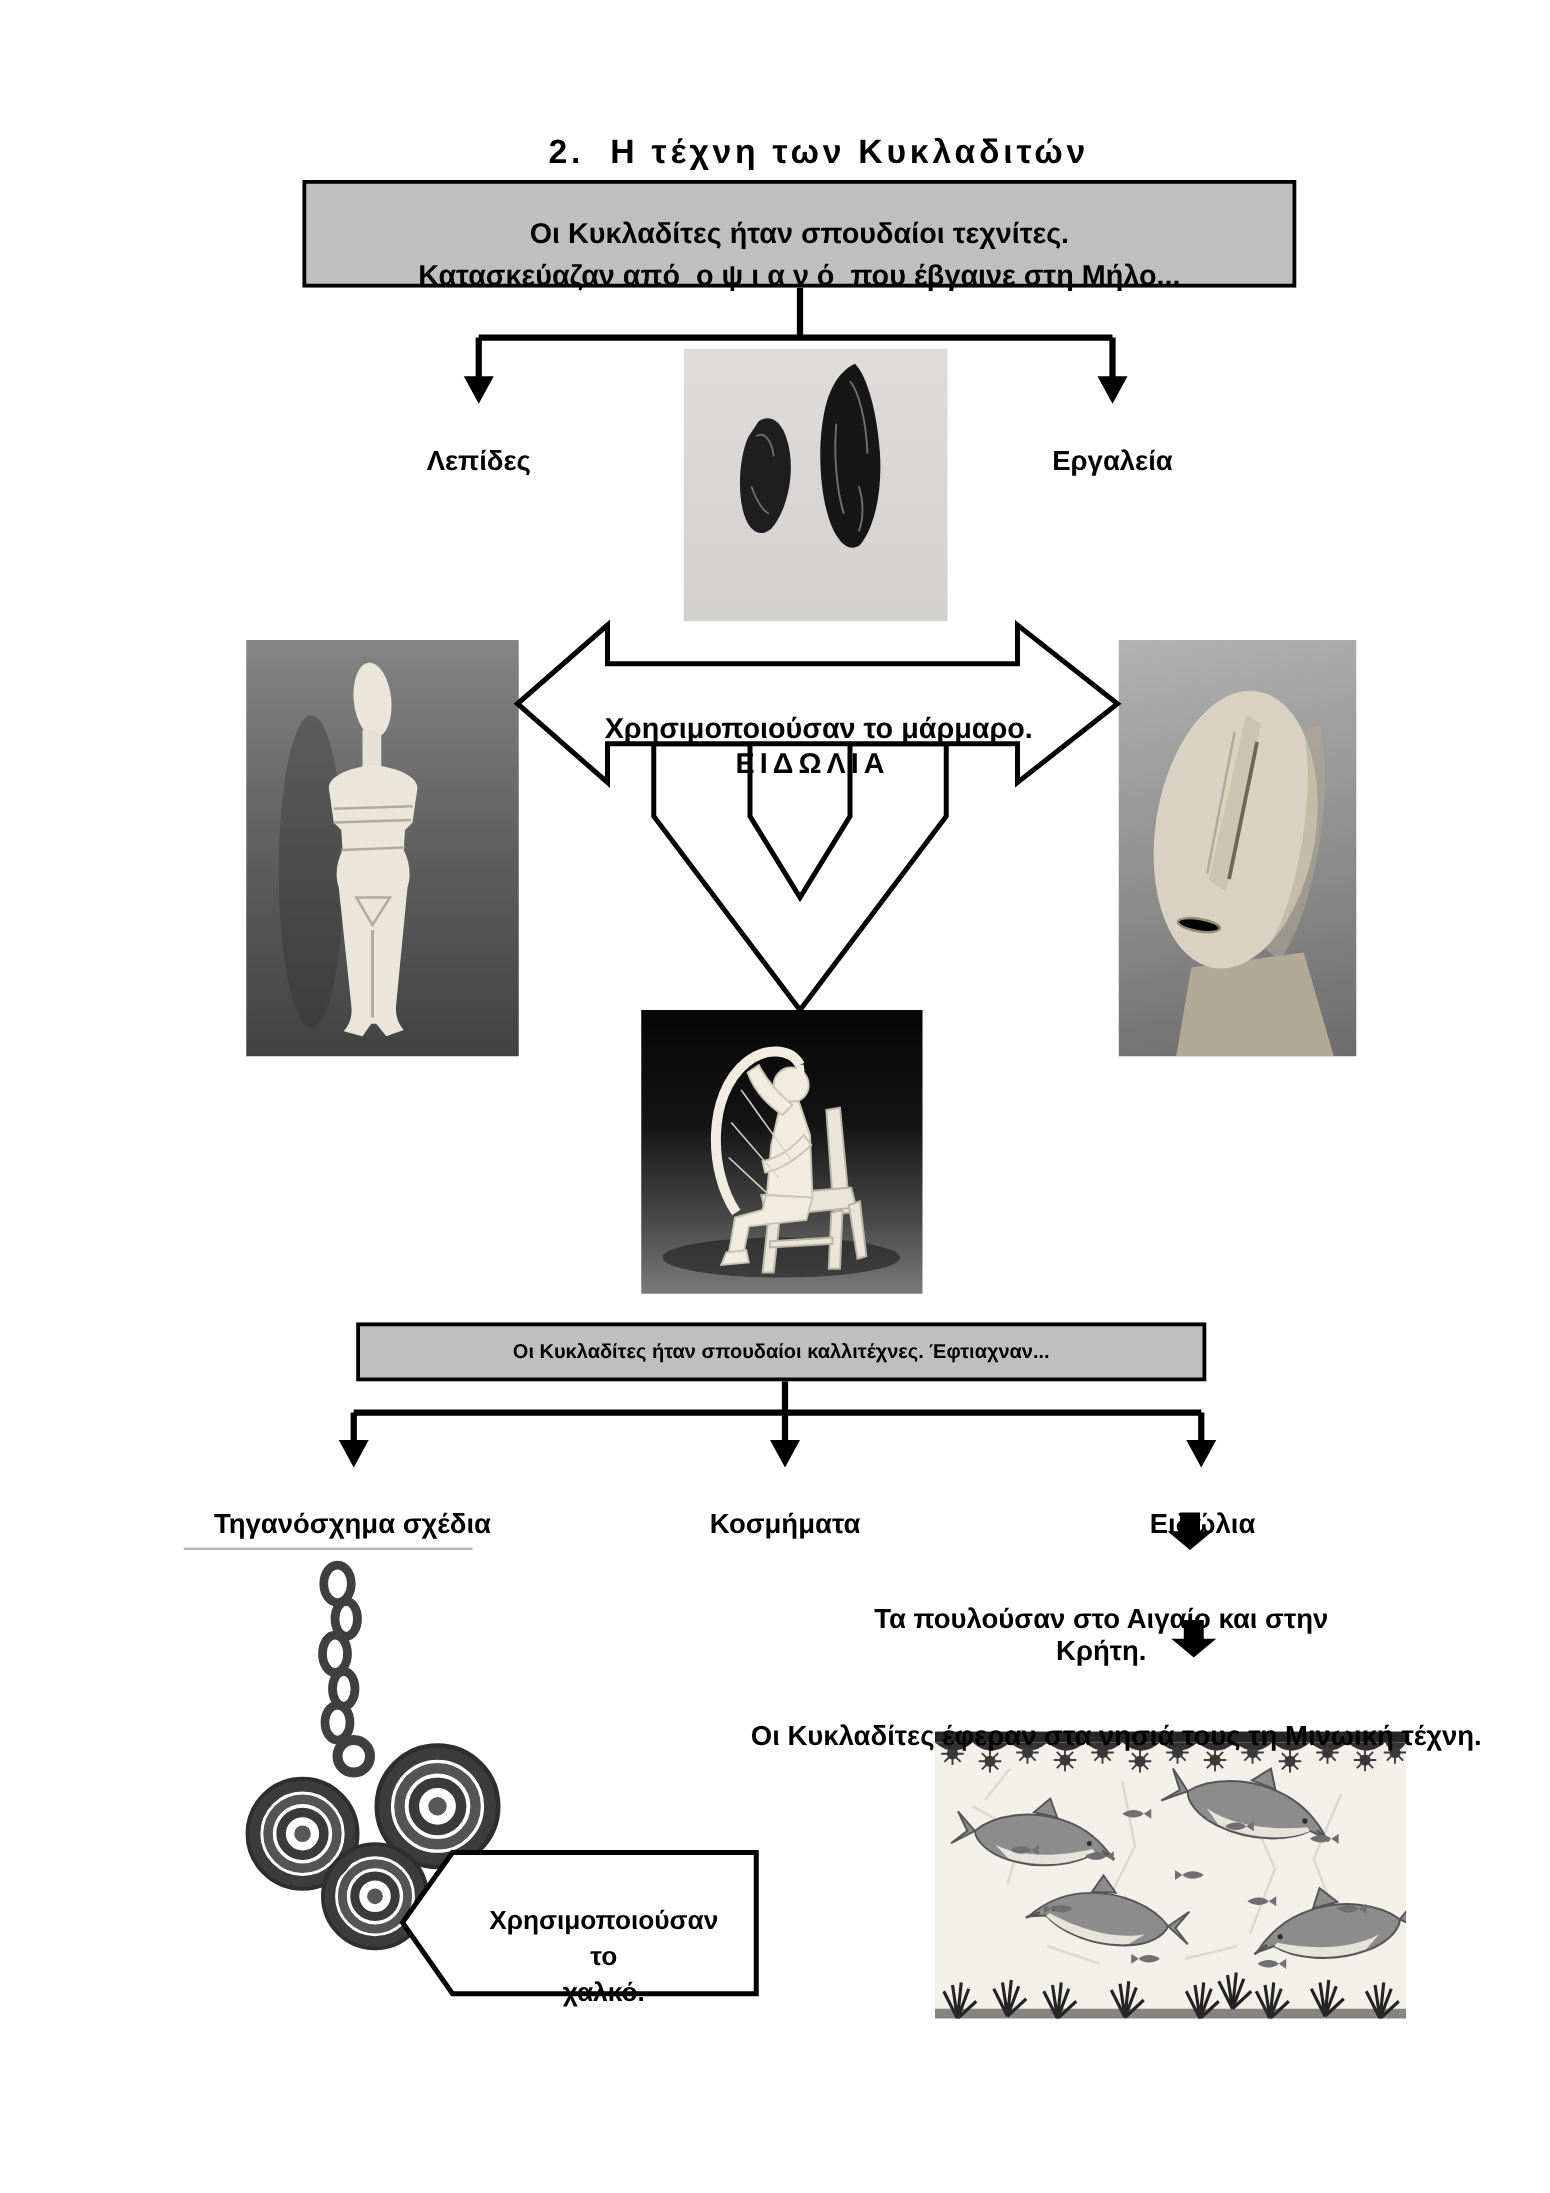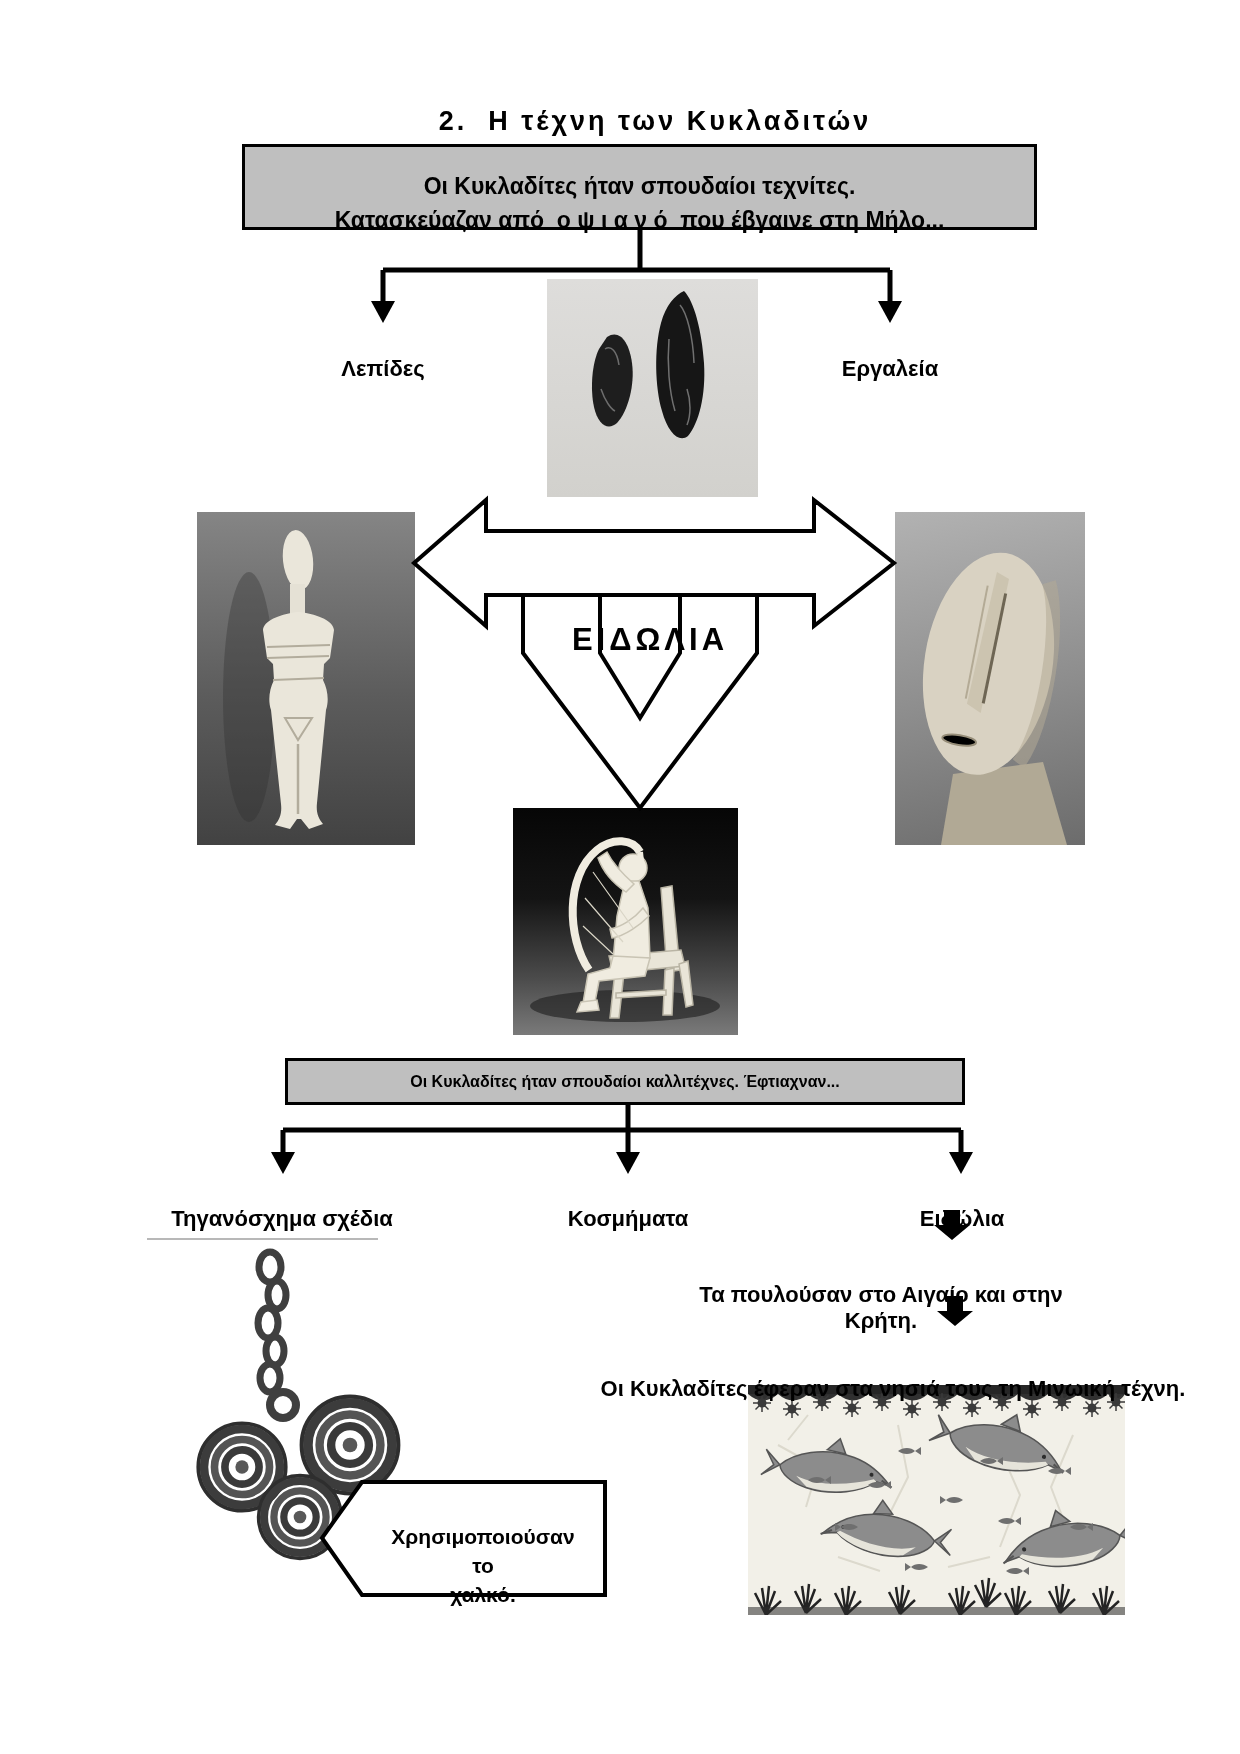--- a/index.html
+++ b/index.html
@@ -233,21 +233,22 @@
   <div class="lbl pre" style="left:155px;top:78px;width:1000px;font-size:27px;letter-spacing:3px;">2.  Η τέχνη των Κυκλαδιτών</div>
 
   <div class="box" style="left:242px;top:144px;width:795px;height:86px;font-size:23px;line-height:34px;padding-top:22px;">
     <div class="pre">Οι Κυκλαδίτες ήταν σπουδαίοι τεχνίτες.</div>
     <div class="pre">Κατασκεύαζαν από  ο ψ ι α ν ό  που έβγαινε στη Μήλο...</div>
   </div>
 
   <div class="lbl" style="left:283px;top:328px;width:200px;font-size:22px;">Λεπίδες</div>
   <div class="lbl" style="left:790px;top:328px;width:200px;font-size:22px;">Εργαλεία</div>
 
-  <div class="lbl" style="left:495px;top:594px;width:310px;font-size:31px;letter-spacing:4px;">ΕΙΔΩΛΙΑ</div>
+  <div class="lbl" style="left:455px;top:541px;width:400px;font-size:23px;">Χρησιμοποιούσαν το μάρμαρο.</div>
+  <div class="lbl" style="left:495px;top:569px;width:310px;font-size:23px;letter-spacing:4px;">ΕΙΔΩΛΙΑ</div>
 
   <div class="box" style="left:285px;top:1058px;width:680px;height:47px;font-size:16px;line-height:41px;">
     <div>Οι Κυκλαδίτες ήταν σπουδαίοι καλλιτέχνες. Έφτιαχναν...</div>
   </div>
 
   <div class="lbl" style="left:132px;top:1178px;width:300px;font-size:22px;">Τηγανόσχημα σχέδια</div>
   <div class="lbl" style="left:518px;top:1178px;width:220px;font-size:22px;">Κοσμήματα</div>
   <div class="lbl" style="left:862px;top:1178px;width:200px;font-size:22px;">Ειδώλια</div>
 
   <div class="lbl" style="left:681px;top:1254px;width:400px;font-size:22px;">Τα πουλούσαν στο Αιγαίο και στην Κρήτη.</div>

